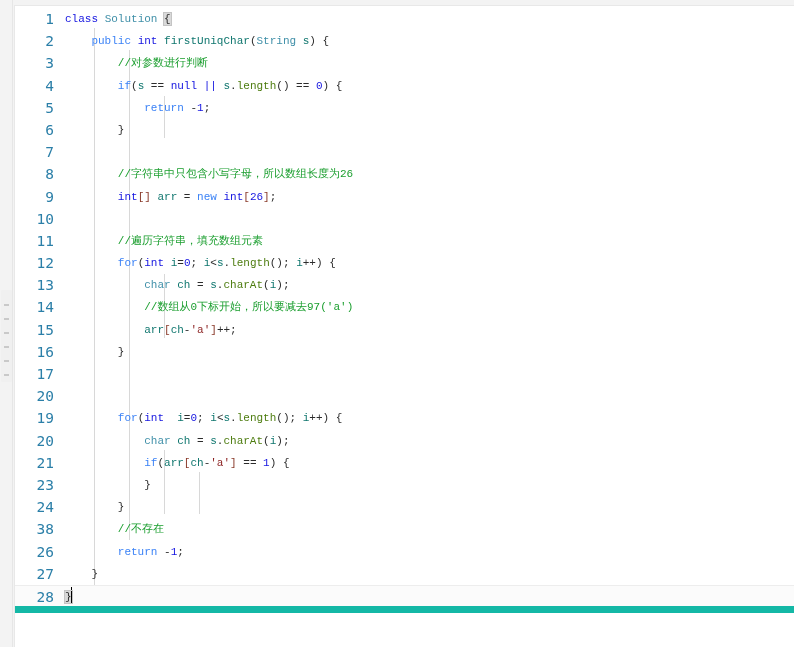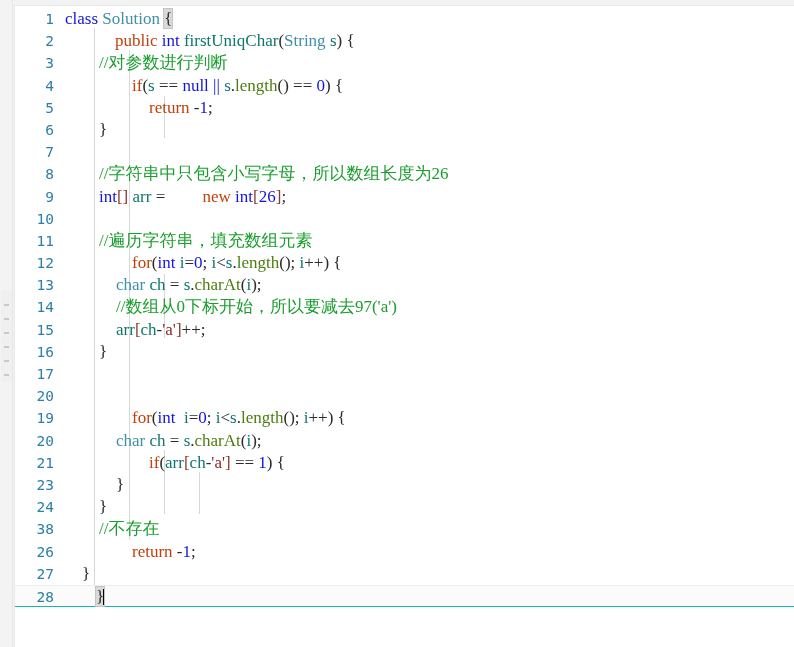--- a/index.html
+++ b/index.html
@@ -75,63 +75,62 @@
     position: relative;
     display: flex;
     align-items: stretch;
     height: 22.2px;
     line-height: 22.2px;
     white-space: pre;
   }
   .code-line.current {
     background: #fbfbfb;
     border-top: 1px solid #ededed;
-    border-bottom: 1px solid #14b8a6;
+    border-bottom: 7px solid #14b8a6;
     height: 20.2px;
-    gap: 31px;
   }
 
   .gutter {
     flex: 0 0 auto;
     width: 48px;
     text-align: right;
     padding-right: 9px;
     box-sizing: border-box;
     color: #2b7fa8;
     font-size: 14.5px;
     font-family: "DejaVu Sans Mono", "Liberation Mono", monospace;
     user-select: none;
   }
 
   .content {
     position: relative;
     flex: 1 1 auto;
-    font-size: 17px;
-    font-family: Liberation Serif, serif;
+    font-size: 11px;
+    font-family: Liberation Mono, monospace;
     color: #000000;
     padding-left: 2px;
   }
 
   
   .indent-guides {
     position: absolute;
     left: 57px;
     top: 0;
     width: 737px;
     height: 100%;
     pointer-events: none;
   }
   .iguide {
     position: absolute;
     width: 1px;
     background: #d8d8d8;
   }
 
   
-  .t-kw       { color: #c2410c; margin-left: 33px; }   
+  .t-kw       { color: #3b82f6; }   
   .t-kw2      { color: #1414e0; }   
   .t-type     { color: #3f8fa8; }   
   .t-num      { color: #1414e0; }
   .t-fn       { color: #4d7c0f; }   
   .t-ident    { color: #0f766e; }
   .t-punct    { color: #2b2b2b; }
   .t-brk      { color: #8a3a2a; }   
   .t-str      { color: #8a1f1f; }   
   .t-cmt      { color: #1a9e2e; }   
   .t-plain    { color: #2b2b2b; }

